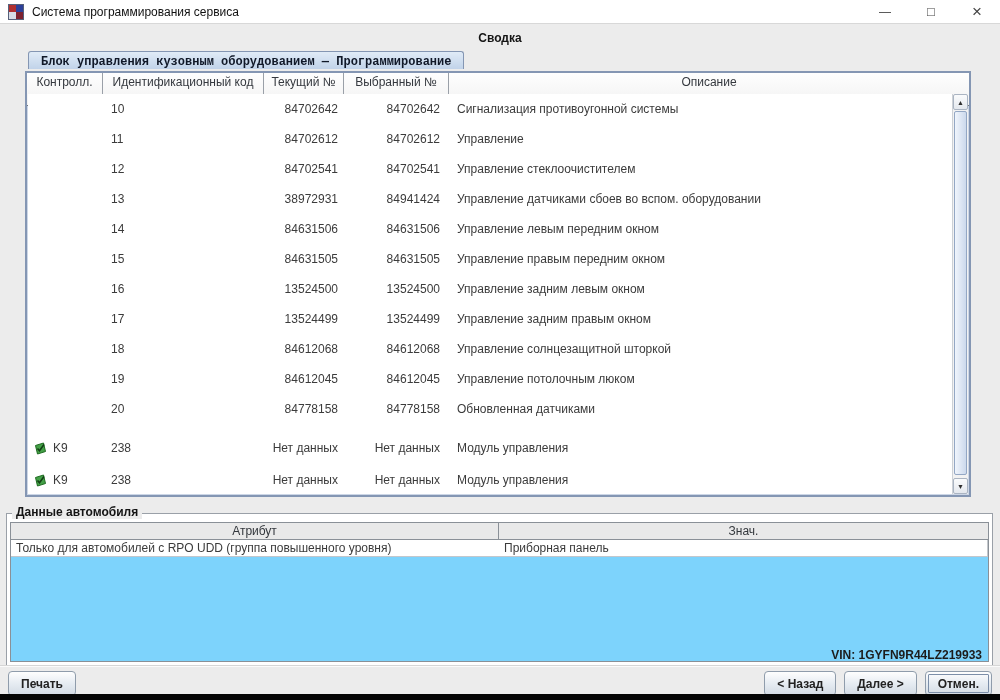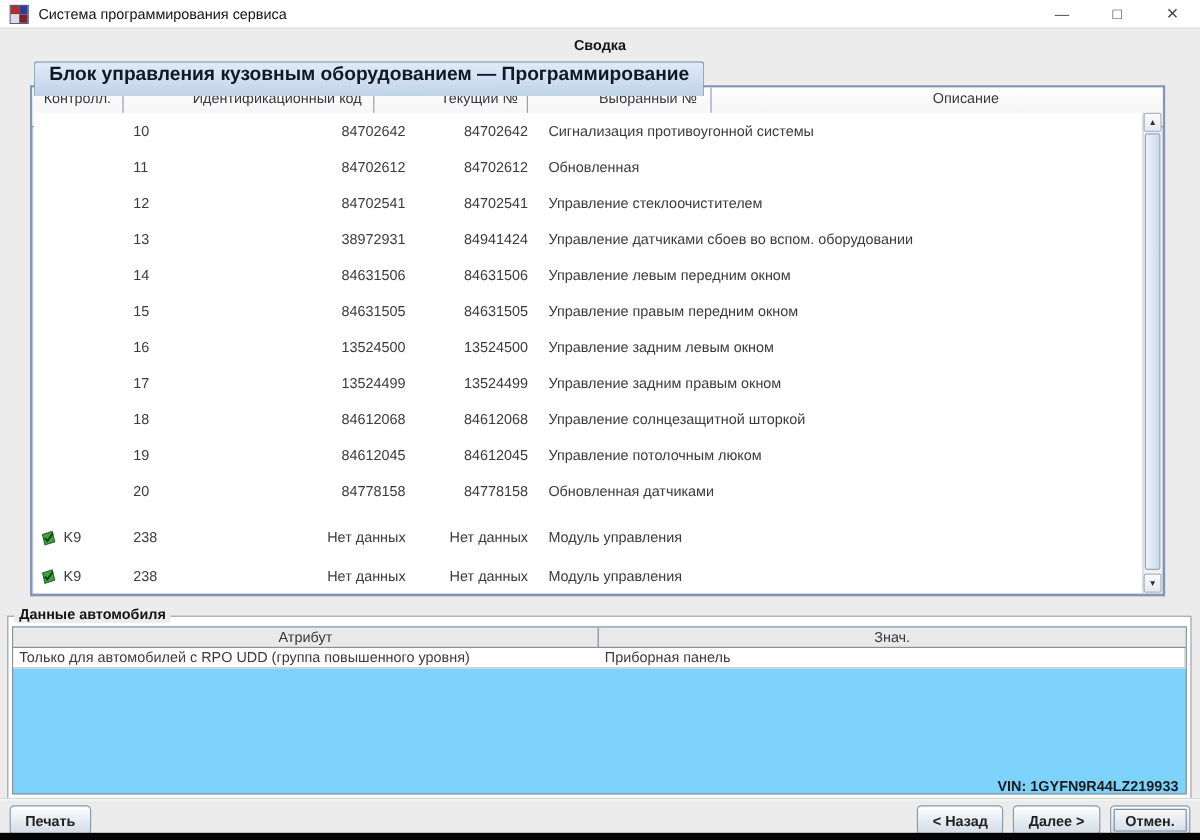--- a/index.html
+++ b/index.html
@@ -13,29 +13,29 @@
   .app-icon i:nth-child(1){background:#b03030;} .app-icon i:nth-child(2){background:#2c4099;}
   .app-icon i:nth-child(3){background:#d8dde6;} .app-icon i:nth-child(4){background:#7d2230;}
   .win-title { font-size:12px; color:#111; }
   .win-controls { margin-left:auto; display:flex; height:100%; }
   .wc { width:46px; height:100%; display:flex; align-items:center; justify-content:center; color:#454545; font-size:12px; cursor:default; }
   .wc.close { font-size:17px; }
   .wc.max { font-size:13px; }
 
   
   .page-title { position:absolute; top:31px; left:0; right:0; text-align:center; font-size:12px; font-weight:bold; color:#141414; }
-  .tab { position:absolute; left:28px; top:51px; height:29px; line-height:21px; padding:0 12px; z-index:3;
+  .tab { position:absolute; left:28px; top:51px; height:18px; line-height:21px; padding:0 12px; z-index:3;
          background:linear-gradient(#e0ebf7,#c1d3e9); border:1px solid #8496b3; border-bottom:none;
-         border-radius:3px 3px 0 0; font-size:16px; font-weight:bold; color:#101828; }
+         border-radius:3px 3px 0 0; font-size:12px; font-weight:bold; color:#101828;font-family:Liberation Mono, monospace; }
 
   
   .main-panel { position:absolute; left:25px; top:71px; width:946px; height:426px; background:#ffffff;
                 border:2px solid #8496b3; box-shadow: inset 0 0 0 1px #ccd6e6; }
   .thead { display:grid; grid-template-columns:76px 161px 80px 105px 1fr; height:33px;
-           background:linear-gradient(#fefefe,#f2f2f2); border-bottom:1px solid #6f747b;gap:48px; }
+           background:linear-gradient(#fefefe,#f2f2f2); border-bottom:1px solid #6f747b; }
   .thcell { font-size:12px; color:#35393f; text-align:center; line-height:19px; border-right:1px solid #9aa0a8; overflow:hidden; white-space:nowrap; }
   .thcell.last { border-right:none; }
   .tbody { position:absolute; top:21px; left:1px; right:17px; bottom:1px; background:#fff; overflow:hidden; }
   .trow { display:grid; grid-template-columns:76px 161px 80px 105px 1fr; align-items:center; height:30px; }
   .trow.k9 { height:32px; }
   .spacer { height:8px; }
   .cell { font-size:12px; color:#3b3b3b; white-space:nowrap; overflow:hidden; }
   .c-ctrl { padding-left:6px; display:flex; align-items:center; }
   .c-ctrl .lbl { margin-left:6px; }
   .chk { display:inline-flex; }
@@ -113,21 +113,21 @@
         <div class="cell c-id">10</div>
         <div class="cell c-cur">84702642</div>
         <div class="cell c-sel">84702642</div>
         <div class="cell c-desc">Сигнализация противоугонной системы</div>
       </div>
       <div class="trow">
         <div class="cell c-ctrl"></div>
         <div class="cell c-id">11</div>
         <div class="cell c-cur">84702612</div>
         <div class="cell c-sel">84702612</div>
-        <div class="cell c-desc">Обновленная</div>
+        <div class="cell c-desc">Управление</div>
       </div>
       <div class="trow">
         <div class="cell c-ctrl"></div>
         <div class="cell c-id">12</div>
         <div class="cell c-cur">84702541</div>
         <div class="cell c-sel">84702541</div>
         <div class="cell c-desc">Управление стеклоочистителем</div>
       </div>
       <div class="trow">
         <div class="cell c-ctrl"></div>

